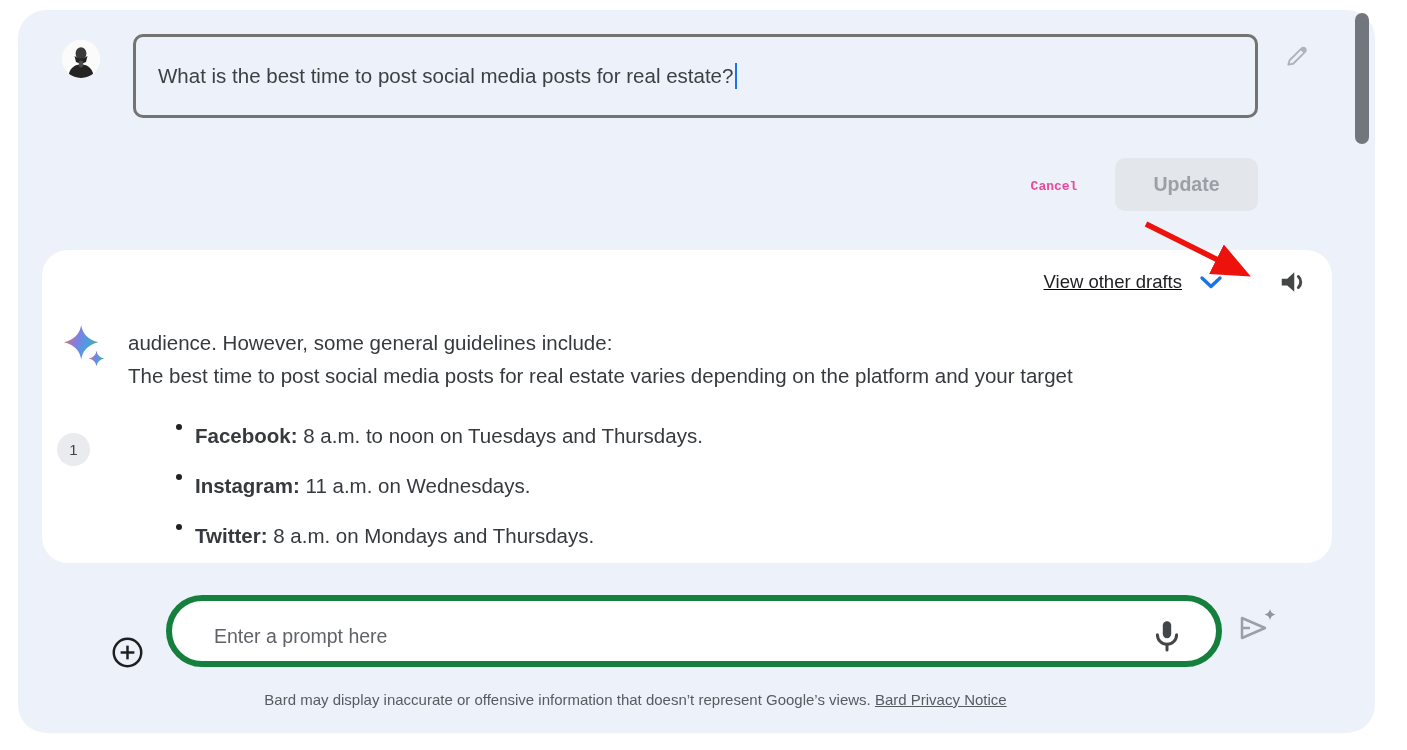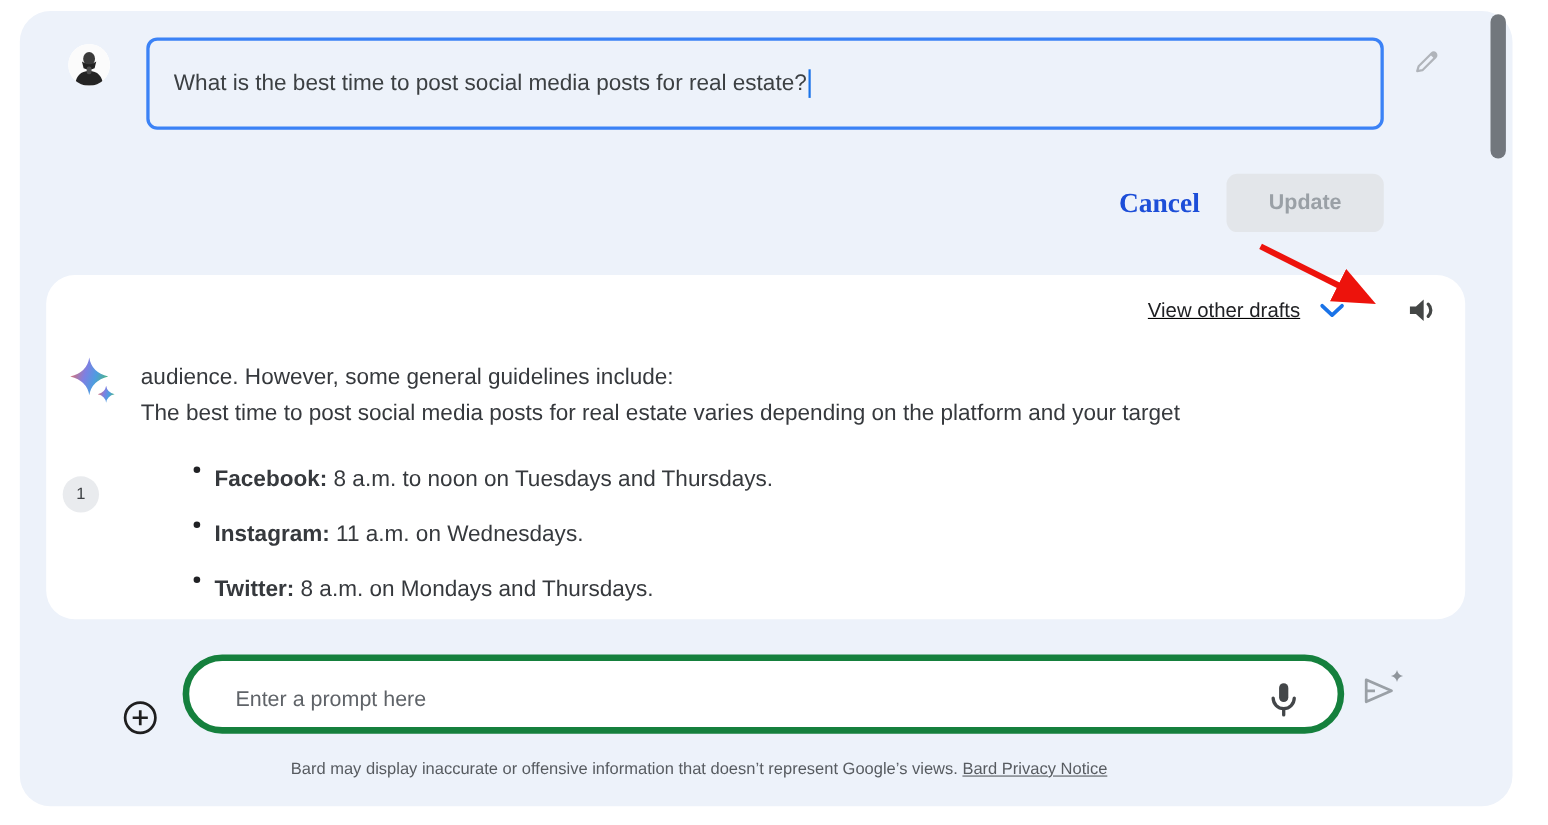--- a/index.html
+++ b/index.html
@@ -5,27 +5,27 @@
   * { margin:0; padding:0; box-sizing:border-box; }
   html,body { width:1407px; height:750px; background:#ffffff; font-family:"Liberation Sans","DejaVu Sans",sans-serif; }
   .page { position:relative; width:1407px; height:750px; background:#ffffff; overflow:hidden; }
 
   .panel { position:absolute; left:18px; top:10px; width:1357px; height:723px; background:#edf2fa; border-radius:28px; }
 
   .scroll-thumb { position:absolute; left:1355px; top:13px; width:14px; height:131px; background:#72777d; border-radius:7px; }
 
   .avatar { position:absolute; left:62px; top:40px; width:38px; height:38px; border-radius:50%; overflow:hidden; background:#ffffff; }
 
-  .edit-box { position:absolute; left:133px; top:34px; width:1125px; height:84px; border:3px solid #3b82f6; border-radius:10px; display:flex; align-items:center; padding-left:22px; }
+  .edit-box { position:absolute; left:133px; top:34px; width:1125px; height:84px; border:3px solid #737373; border-radius:10px; display:flex; align-items:center; padding-left:22px; }
   .edit-text { font-size:20.5px; color:#3c4043; white-space:nowrap; }
   .caret { display:inline-block; width:2px; height:26px; background:#1a73e8; margin-left:2px; }
 
   .pencil { position:absolute; left:1283px; top:42px; width:28px; height:28px; }
 
-  .cancel-btn { position:absolute; left:1008px; top:168px; width:92px; height:36px; background:transparent; border:none; font-family:Liberation Serif, serif; font-size:25px; font-weight:bold; color:#1d4ed8; cursor:pointer; }
+  .cancel-btn { position:absolute; left:1008px; top:168px; width:92px; height:36px; background:transparent; border:none; font-family:Liberation Mono, monospace; font-size:13px; font-weight:bold; color:#ec4899; cursor:pointer; }
   .update-btn { position:absolute; left:1115px; top:158px; width:143px; height:53px; background:#e3e6ea; border:none; border-radius:10px; font-family:inherit; font-size:19.5px; font-weight:bold; color:#9aa0a6; }
 
   .card { position:absolute; left:42px; top:250px; width:1290px; height:313px; background:#ffffff; border-radius:26px; }
 
   .drafts-row { position:absolute; top:16px; right:24px; height:32px; display:flex; align-items:center;text-decoration:underline; }
   .drafts-label { font-size:18.5px; color:#202124; cursor:pointer; }
   .chev { margin-left:17px; display:flex; align-items:center; cursor:pointer; }
   .speaker { margin-left:55px; display:flex; align-items:center; cursor:pointer; }
 
   .sparkle { position:absolute; left:20px; top:72px; width:46px; height:48px; }

